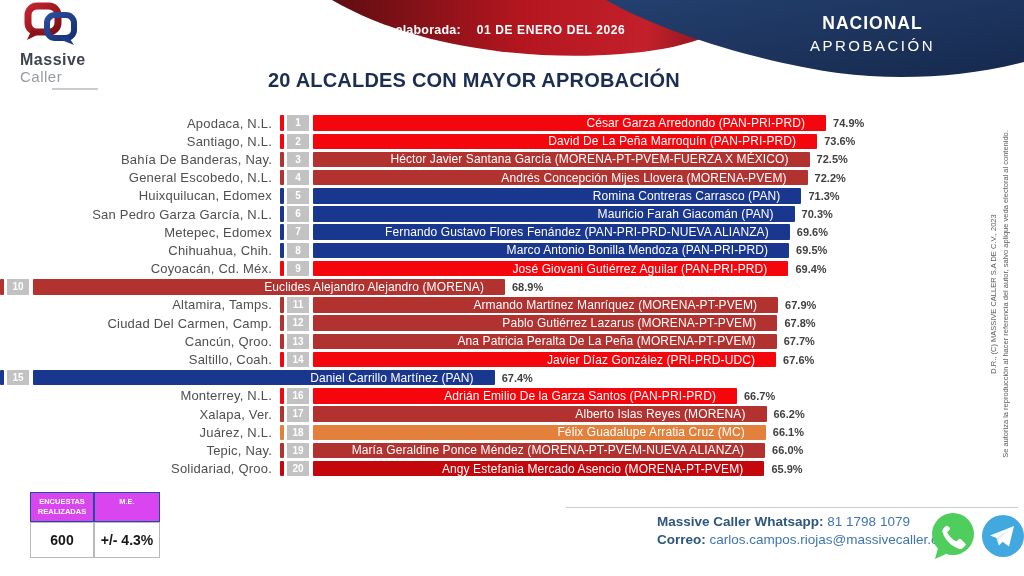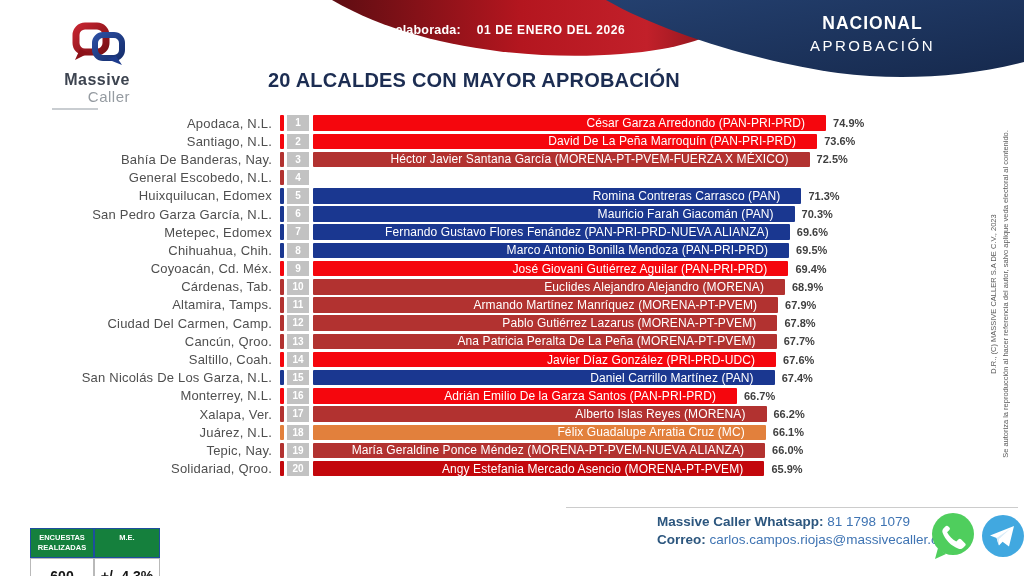--- a/index.html
+++ b/index.html
@@ -9,21 +9,21 @@
   
   .hdr-svg{position:absolute;left:0;top:0;}
   .survey-line{position:absolute;left:293px;top:23px;display:flex;gap:16px;align-items:baseline;color:#fff;}
   .survey-label{font-size:12.5px;font-weight:bold;letter-spacing:.2px;}
   .survey-date{font-size:12px;font-weight:bold;letter-spacing:.6px;}
   .region-box{position:absolute;left:745px;top:13px;width:255px;text-align:center;color:#fff;}
   .region-title{font-size:17.5px;font-weight:bold;letter-spacing:1px;}
   .region-sub{font-size:15px;font-weight:400;letter-spacing:2.5px;margin-top:3px;}
 
   
-  .logo{position:absolute;left:20px;top:22px;width:110px;text-align:right;}
+  .logo{position:absolute;left:20px;top:2px;width:110px;text-align:left;}
   .logo-word1{font-size:16px;font-weight:bold;color:#3d4450;letter-spacing:.5px;line-height:1.05;}
   .logo-word2{font-size:15px;color:#959ba1;letter-spacing:.5px;line-height:1.05;}
   .logo-rule{width:46px;height:2px;background:#c9cdd1;margin:3px auto 0;}
 
   
   .page-title{position:absolute;left:250px;top:69px;width:430px;text-align:right;
     font-size:20px;font-weight:bold;color:#1c2d52;letter-spacing:.2px;}
 
   
   .chart{position:absolute;left:0;top:114px;width:1024px;}
@@ -38,22 +38,22 @@
   .bar-label{color:#fff;font-size:12px;padding-right:21px;white-space:nowrap;letter-spacing:.1px;}
   .pct{font-size:11px;font-weight:bold;color:#3f3f3f;margin-left:7px;white-space:nowrap;}
 
   
   .legal{position:absolute;left:790px;top:282px;width:420px;transform:rotate(-90deg);
     font-size:7.5px;color:#5a5a5a;text-align:center;line-height:1.6;}
 
   
   .divider{position:absolute;left:566px;top:507px;width:452px;height:1px;background:#cccccc;}
   .stats{position:absolute;left:30px;top:492px;display:grid;grid-template-columns:64px 66px;}
-  .stats .th{background:#15803d;color:#fff;font-size:7.5px;font-weight:bold;text-align:center;
-    padding:4px 2px;line-height:1.35;border:1px solid #1e4e9e;margin-top:36px;}
+  .stats .th{background:#d946ef;color:#fff;font-size:7.5px;font-weight:bold;text-align:center;
+    padding:4px 2px;line-height:1.35;border:1px solid #1e4e9e;}
   .stats .td{background:#fff;border:1px solid #b9b9b9;font-size:14px;font-weight:bold;color:#161616;
     text-align:center;padding:9px 2px;}
   .contact{position:absolute;left:657px;top:513px;width:280px;line-height:1.35;}
   .contact .line{font-size:13.5px;white-space:nowrap;}
   .c-label{font-weight:bold;color:#2c567e;}
   .c-value{color:#3f74b3;}
   .icon{position:absolute;}
 </style>
 </head>
 <body>
@@ -142,20 +142,26 @@
         <div class="bar" style="background: rgb(178, 50, 48); width: 496.6px;">
           <span class="bar-label">Héctor Javier Santana García (MORENA-PT-PVEM-FUERZA X MÉXICO)</span>
         </div>
         <span class="pct">72.5%</span>
       </div>
     </div>
       <div class="row">
       <div class="city">General Escobedo, N.L.</div>
       <div class="strip" style="background: rgb(178, 50, 48);"></div>
       <div class="rank">4</div>
+      <div class="bar-area">
+        <div class="bar" style="background: rgb(178, 50, 48); width: 494.6px;">
+          <span class="bar-label">Andrés Concepción Mijes Llovera (MORENA-PVEM)</span>
+        </div>
+        <span class="pct">72.2%</span>
+      </div>
     </div>
       <div class="row">
       <div class="city">Huixquilucan, Edomex</div>
       <div class="strip" style="background: rgb(26, 55, 144);"></div>
       <div class="rank">5</div>
       <div class="bar-area">
         <div class="bar" style="background: rgb(26, 55, 144); width: 488.4px;">
           <span class="bar-label">Romina Contreras Carrasco (PAN)</span>
         </div>
         <span class="pct">71.3%</span>
@@ -199,21 +205,20 @@
       <div class="strip" style="background: rgb(245, 6, 13);"></div>
       <div class="rank">9</div>
       <div class="bar-area">
         <div class="bar" style="background: rgb(245, 6, 13); width: 475.4px;">
           <span class="bar-label">José Giovani Gutiérrez Aguilar (PAN-PRI-PRD)</span>
         </div>
         <span class="pct">69.4%</span>
       </div>
     </div>
       <div class="row">
-      <div class="city">Cárdenas, Tab.</div>
       <div class="strip" style="background: rgb(178, 50, 48);"></div>
       <div class="rank">10</div>
       <div class="bar-area">
         <div class="bar" style="background: rgb(178, 50, 48); width: 472px;">
           <span class="bar-label">Euclides Alejandro Alejandro (MORENA)</span>
         </div>
         <span class="pct">68.9%</span>
       </div>
     </div>
       <div class="row">
@@ -254,21 +259,20 @@
       <div class="strip" style="background: rgb(245, 6, 13);"></div>
       <div class="rank">14</div>
       <div class="bar-area">
         <div class="bar" style="background: rgb(245, 6, 13); width: 463.1px;">
           <span class="bar-label">Javier Díaz González (PRI-PRD-UDC)</span>
         </div>
         <span class="pct">67.6%</span>
       </div>
     </div>
       <div class="row">
-      <div class="city">San Nicolás De Los Garza, N.L.</div>
       <div class="strip" style="background: rgb(26, 55, 144);"></div>
       <div class="rank">15</div>
       <div class="bar-area">
         <div class="bar" style="background: rgb(26, 55, 144); width: 461.7px;">
           <span class="bar-label">Daniel Carrillo Martínez (PAN)</span>
         </div>
         <span class="pct">67.4%</span>
       </div>
     </div>
       <div class="row">

